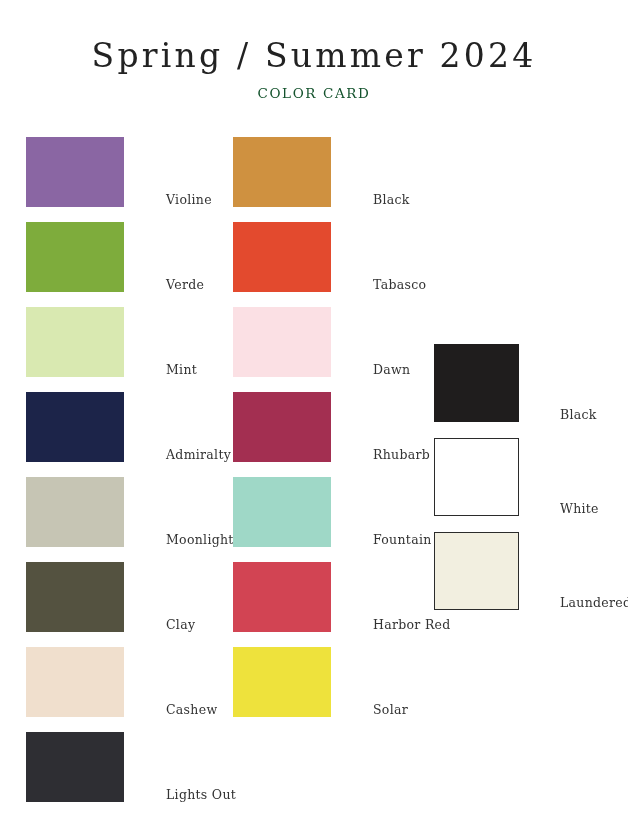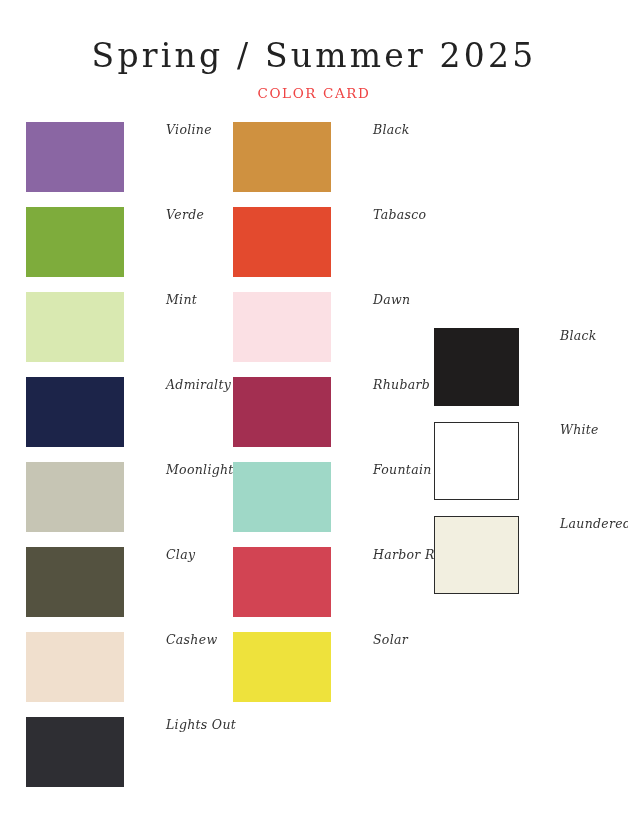--- a/index.html
+++ b/index.html
@@ -30,21 +30,21 @@
     color: #222222;
     line-height: 1.1;
     margin: 0;
     white-space: nowrap;
   }
   .subtitle {
     font-family: "DejaVu Serif", "Liberation Serif", serif;
     font-size: 13.5px;
     font-weight: 400;
     letter-spacing: 1.6px;
-    color: #ef4444;
+    color: #14532d;
     margin: 11px 0 0 0;
   }
 
   
   .board {
     position: absolute;
     top: 122px;
     left: 0;
     width: 628px;
   }
@@ -54,22 +54,21 @@
     top: 0;
   }
   .column-1 { left: 26px; }
   .column-2 { left: 233px; }
   .column-3 { left: 434px; top: 206px; }
 
   .swatch-row {
     position: relative;
     height: 85px;           
     display: flex;
-    align-items: flex-start;
-    font-style: italic;
+    align-items: flex-end;
   }
   .column-3 .swatch-row {
     height: 94px;           
   }
 
   .swatch {
     width: 98px;
     height: 70px;
     flex: 0 0 auto;
     box-sizing: border-box;
@@ -91,21 +90,21 @@
     white-space: nowrap;
   }
   .column-3 .swatch-label {
     margin-left: 41px;
   }
 </style>
 </head>
 <body>
 
 <div class="header">
-  <h1 class="title">Spring / Summer 2025</h1>
+  <h1 class="title">Spring / Summer 2024</h1>
   <p class="subtitle">COLOR CARD</p>
 </div>
 
 <div class="board">
   <div class="column column-1">
       <div class="swatch-row">
         <div class="swatch" style="background-color: rgb(138, 102, 163);"></div>
         <div class="swatch-label">Violine</div>
       </div>
       <div class="swatch-row">

